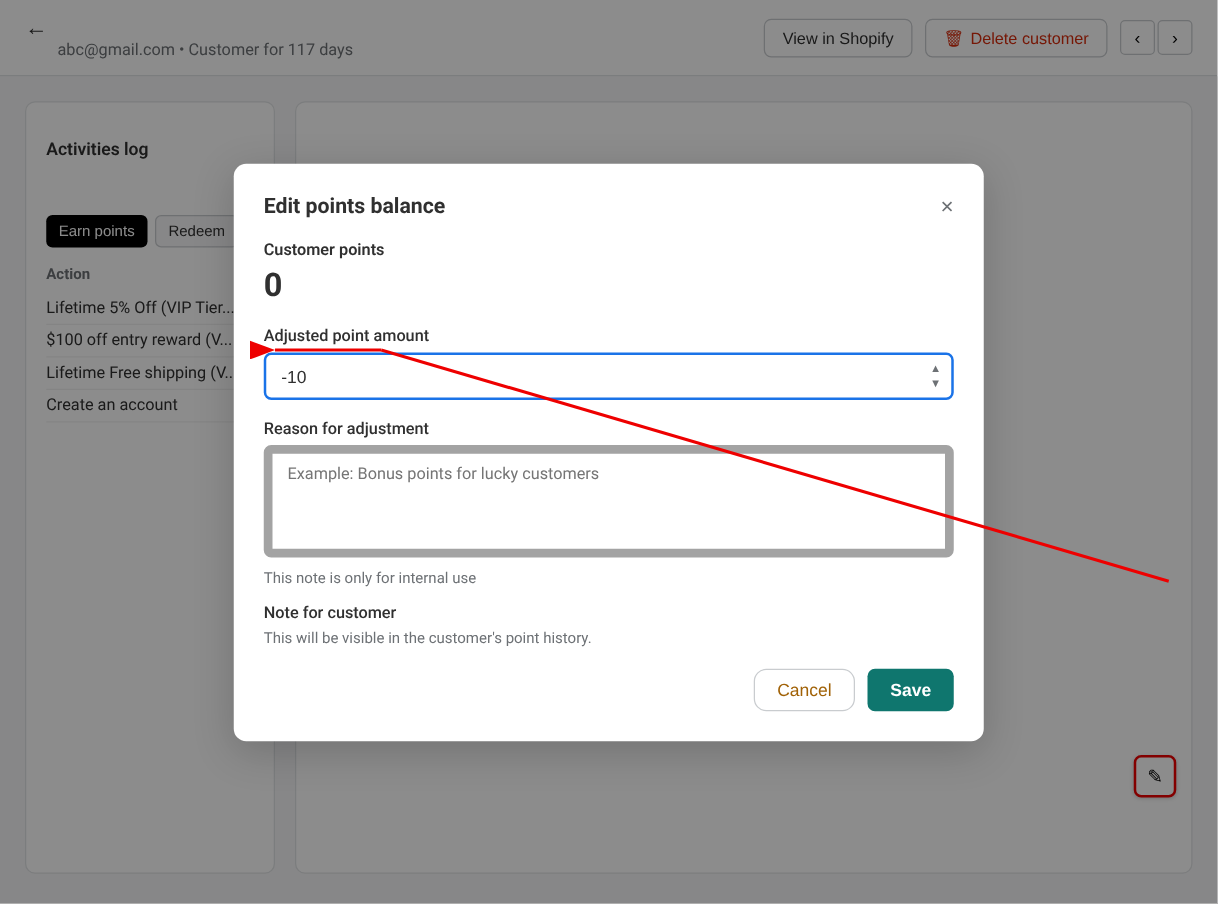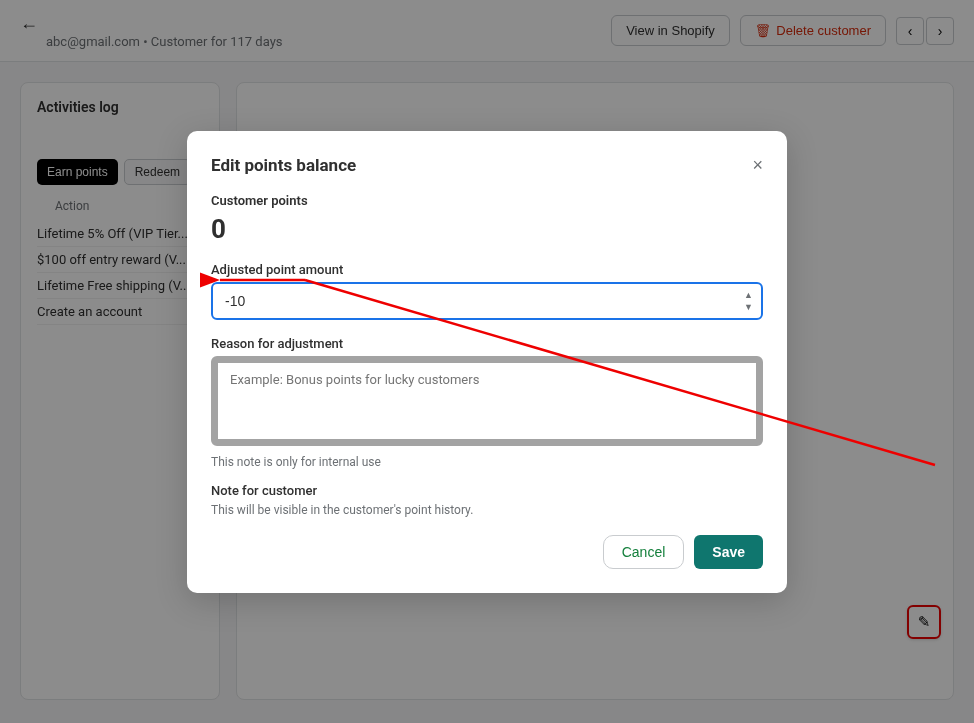--- a/index.html
+++ b/index.html
@@ -112,20 +112,21 @@
       width: 200px;
       min-height: 300px;
       padding: 16px;
       flex-shrink: 0;
     }
     .panel-title {
       font-size: 14px;
       font-weight: 600;
       color: #303030;
       margin-bottom: 12px;
+      margin-top: 14px;
     }
     .tab-row {
       display: flex;
       gap: 6px;
       margin-bottom: 14px;
       margin-top: 44px;
     }
     .tab-btn {
       background: #000;
       color: #fff;
@@ -139,24 +140,23 @@
       background: #f6f6f7;
       color: #303030;
       border: 1px solid #c9cccf;
       border-radius: 5px;
       padding: 5px 10px;
       font-size: 12px;
       cursor: pointer;
     }
     .action-label {
       font-size: 12px;
-      font-weight: 400;
+      font-weight: 700;
       color: #6d7175;
       margin-bottom: 8px;
-      margin-left: 18px;
     }
     .action-list {
       list-style: none;
     }
     .action-list li {
       font-size: 13px;
       color: #303030;
       padding: 5px 0;
       border-bottom: 1px solid #f1f1f1;
       white-space: nowrap;
@@ -314,21 +314,21 @@
       justify-content: flex-end;
       gap: 10px;
       margin-top: 18px;
     }
     .btn-cancel {
       background: #fff;
       border: 1px solid #c9cccf;
       border-radius: 10px;
       padding: 8px 18px;
       font-size: 14px;
-      color: #15803d;
+      color: #a16207;
       cursor: pointer;
     }
     .btn-save {
       background: #0f766e;
       border: none;
       border-radius: 6px;
       padding: 8px 18px;
       font-size: 14px;
       color: #fff;
       cursor: pointer;

